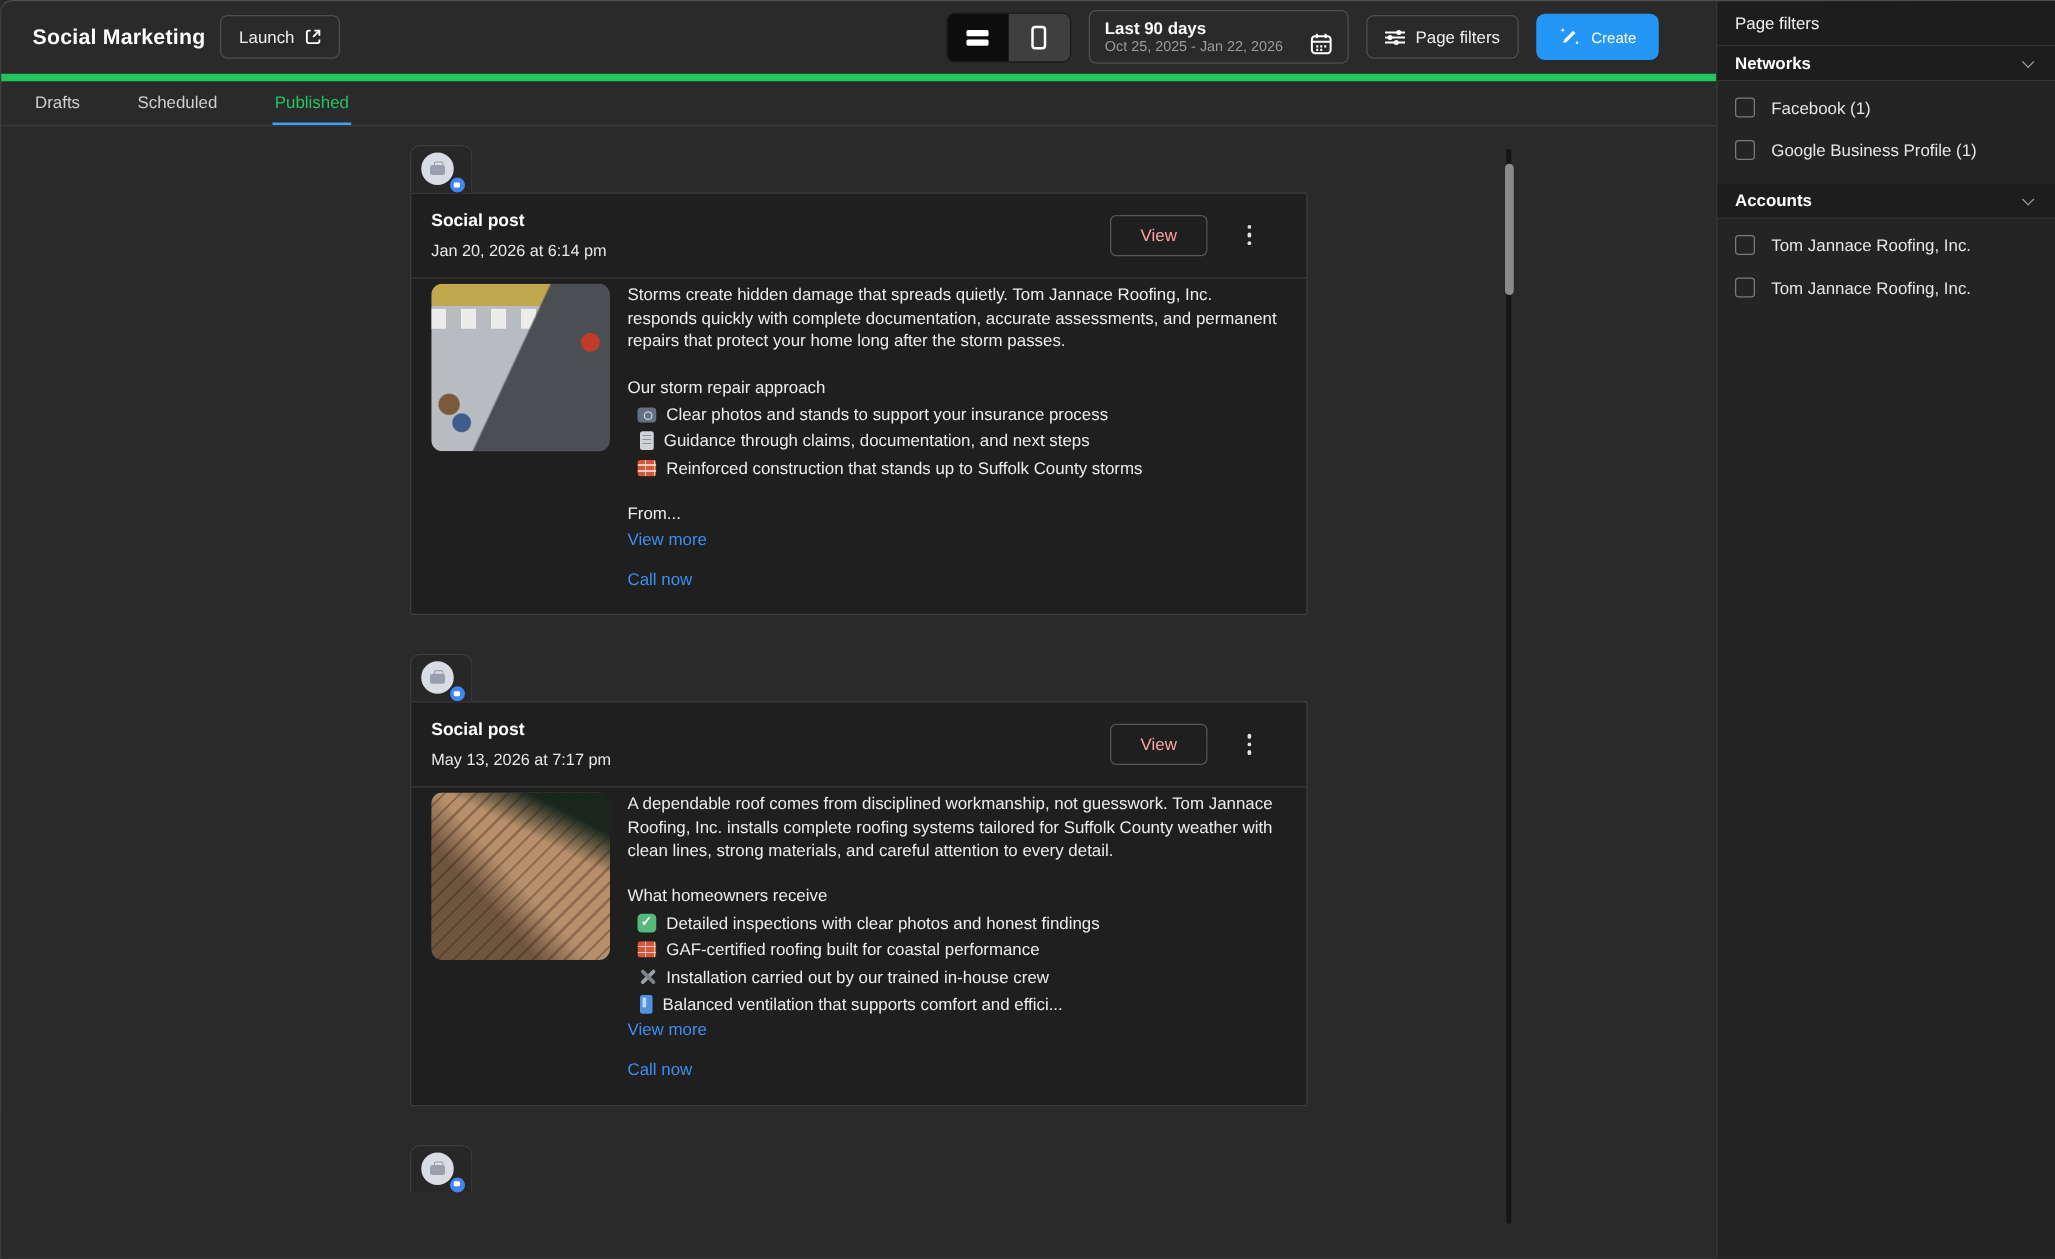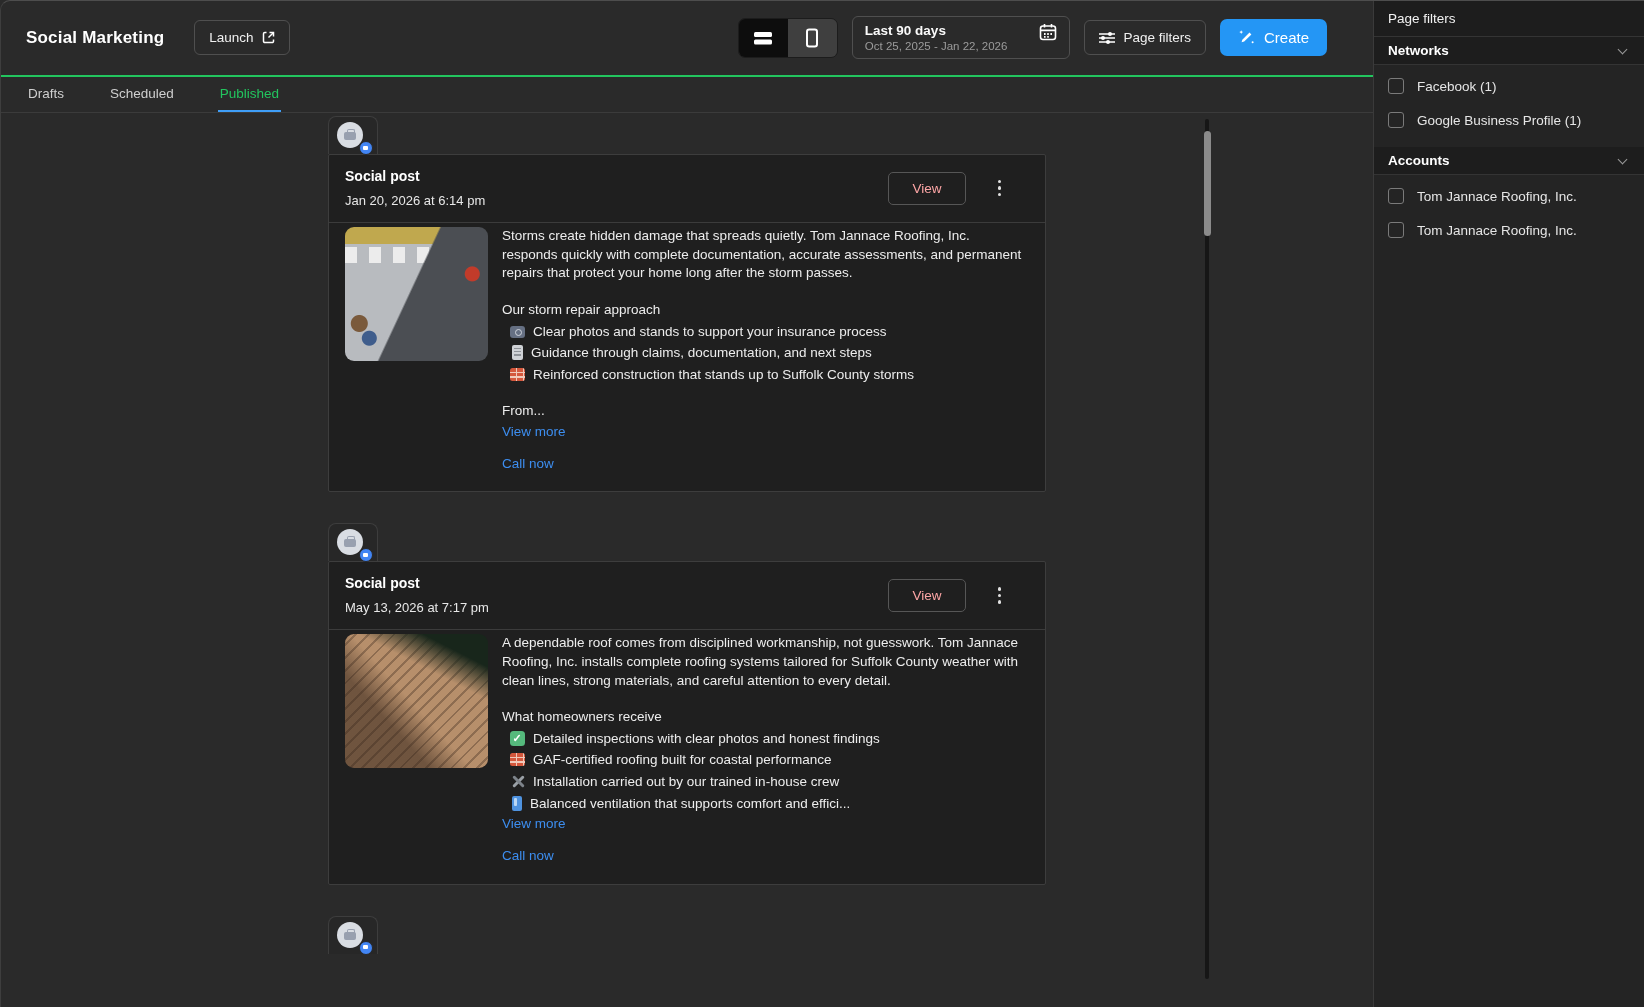--- a/index.html
+++ b/index.html
@@ -15,41 +15,41 @@
     position:absolute; inset:0; z-index:60; pointer-events:none;
     border-top:1px solid #4d4d4d; border-left:1px solid #3e3e3e;
     border-top-left-radius:10px;
   }
   
   .main { position:absolute; left:0; top:0; right:271px; bottom:0; }
   .sidebar { position:absolute; right:0; top:0; width:271px; bottom:0;
     background:#242424; border-left:1px solid #3a3a3a; }
 
   
-  .header { height:77px; display:flex; align-items:center; padding:0 46px 0 26px;
-    border-bottom:2px solid #22c55e; }
+  .header { height:65px; display:flex; align-items:center; padding:0 46px 0 26px;
+    border-bottom:6px solid #22c55e; }
   .page-title { font-size:17px; font-weight:bold; color:#fff; letter-spacing:.2px; }
   .btn {
     display:inline-flex; align-items:center; gap:8px;
     background:transparent; border:1px solid #4f4f4f; border-radius:6px;
     color:#f0f0f0; font-size:13.5px; font-family:inherit;
     padding:9px 14px; cursor:pointer; white-space:nowrap;
   }
-  .launch-btn { margin-left:30px;justify-content:flex-end; }
+  .launch-btn { margin-left:12px;justify-content:flex-end; }
   .controls { margin-left:auto; display:flex; align-items:center; gap:14px; }
   .seg-toggle { display:flex; border-radius:7px; overflow:hidden; border:1px solid #1c1c1c; }
   .seg { width:49px; height:38px; display:flex; align-items:center; justify-content:center; cursor:pointer; }
   .seg.list  { background:#0d0d0d; }
   .seg.phone { background:#3f3f3f; }
-  .daterange { display:flex; align-items:flex-start; gap:32px; border:1px solid #4f4f4f;
+  .daterange { display:flex; align-items:flex-end; gap:22px; border:1px solid #4f4f4f;
     border-radius:6px; padding:6px 12px; cursor:pointer; min-width:198px; }
   .daterange .dr-label { font-size:13.5px; font-weight:bold; color:#fafafa; }
   .daterange .dr-sub { font-size:11.5px; color:#9b9b9b; margin-top:2px; }
   .create-btn { background:#2496f5; border:none; border-radius:7px; color:#fff;
-    font-size:15px; padding:10px 18px; display:inline-flex; align-items:center; gap:9px; cursor:pointer; }
+    font-size:12px; padding:10px 18px; display:inline-flex; align-items:center; gap:9px; cursor:pointer; }
 
   
   .tabs { height:36px; display:flex; align-items:stretch; padding:0 26px;
     border-bottom:1px solid #3b3b3b; gap:42px; }
   .tab { display:flex; align-items:center; font-size:13.5px; color:#cfcfcf;
     cursor:pointer; border-bottom:2px solid transparent; padding:0 2px; }
   .tab.active { color:#22c55e; border-bottom-color:#3f9ef7;text-align:right; }
 
   
   .posts { position:absolute; left:328px; top:101px; width:718px; }

